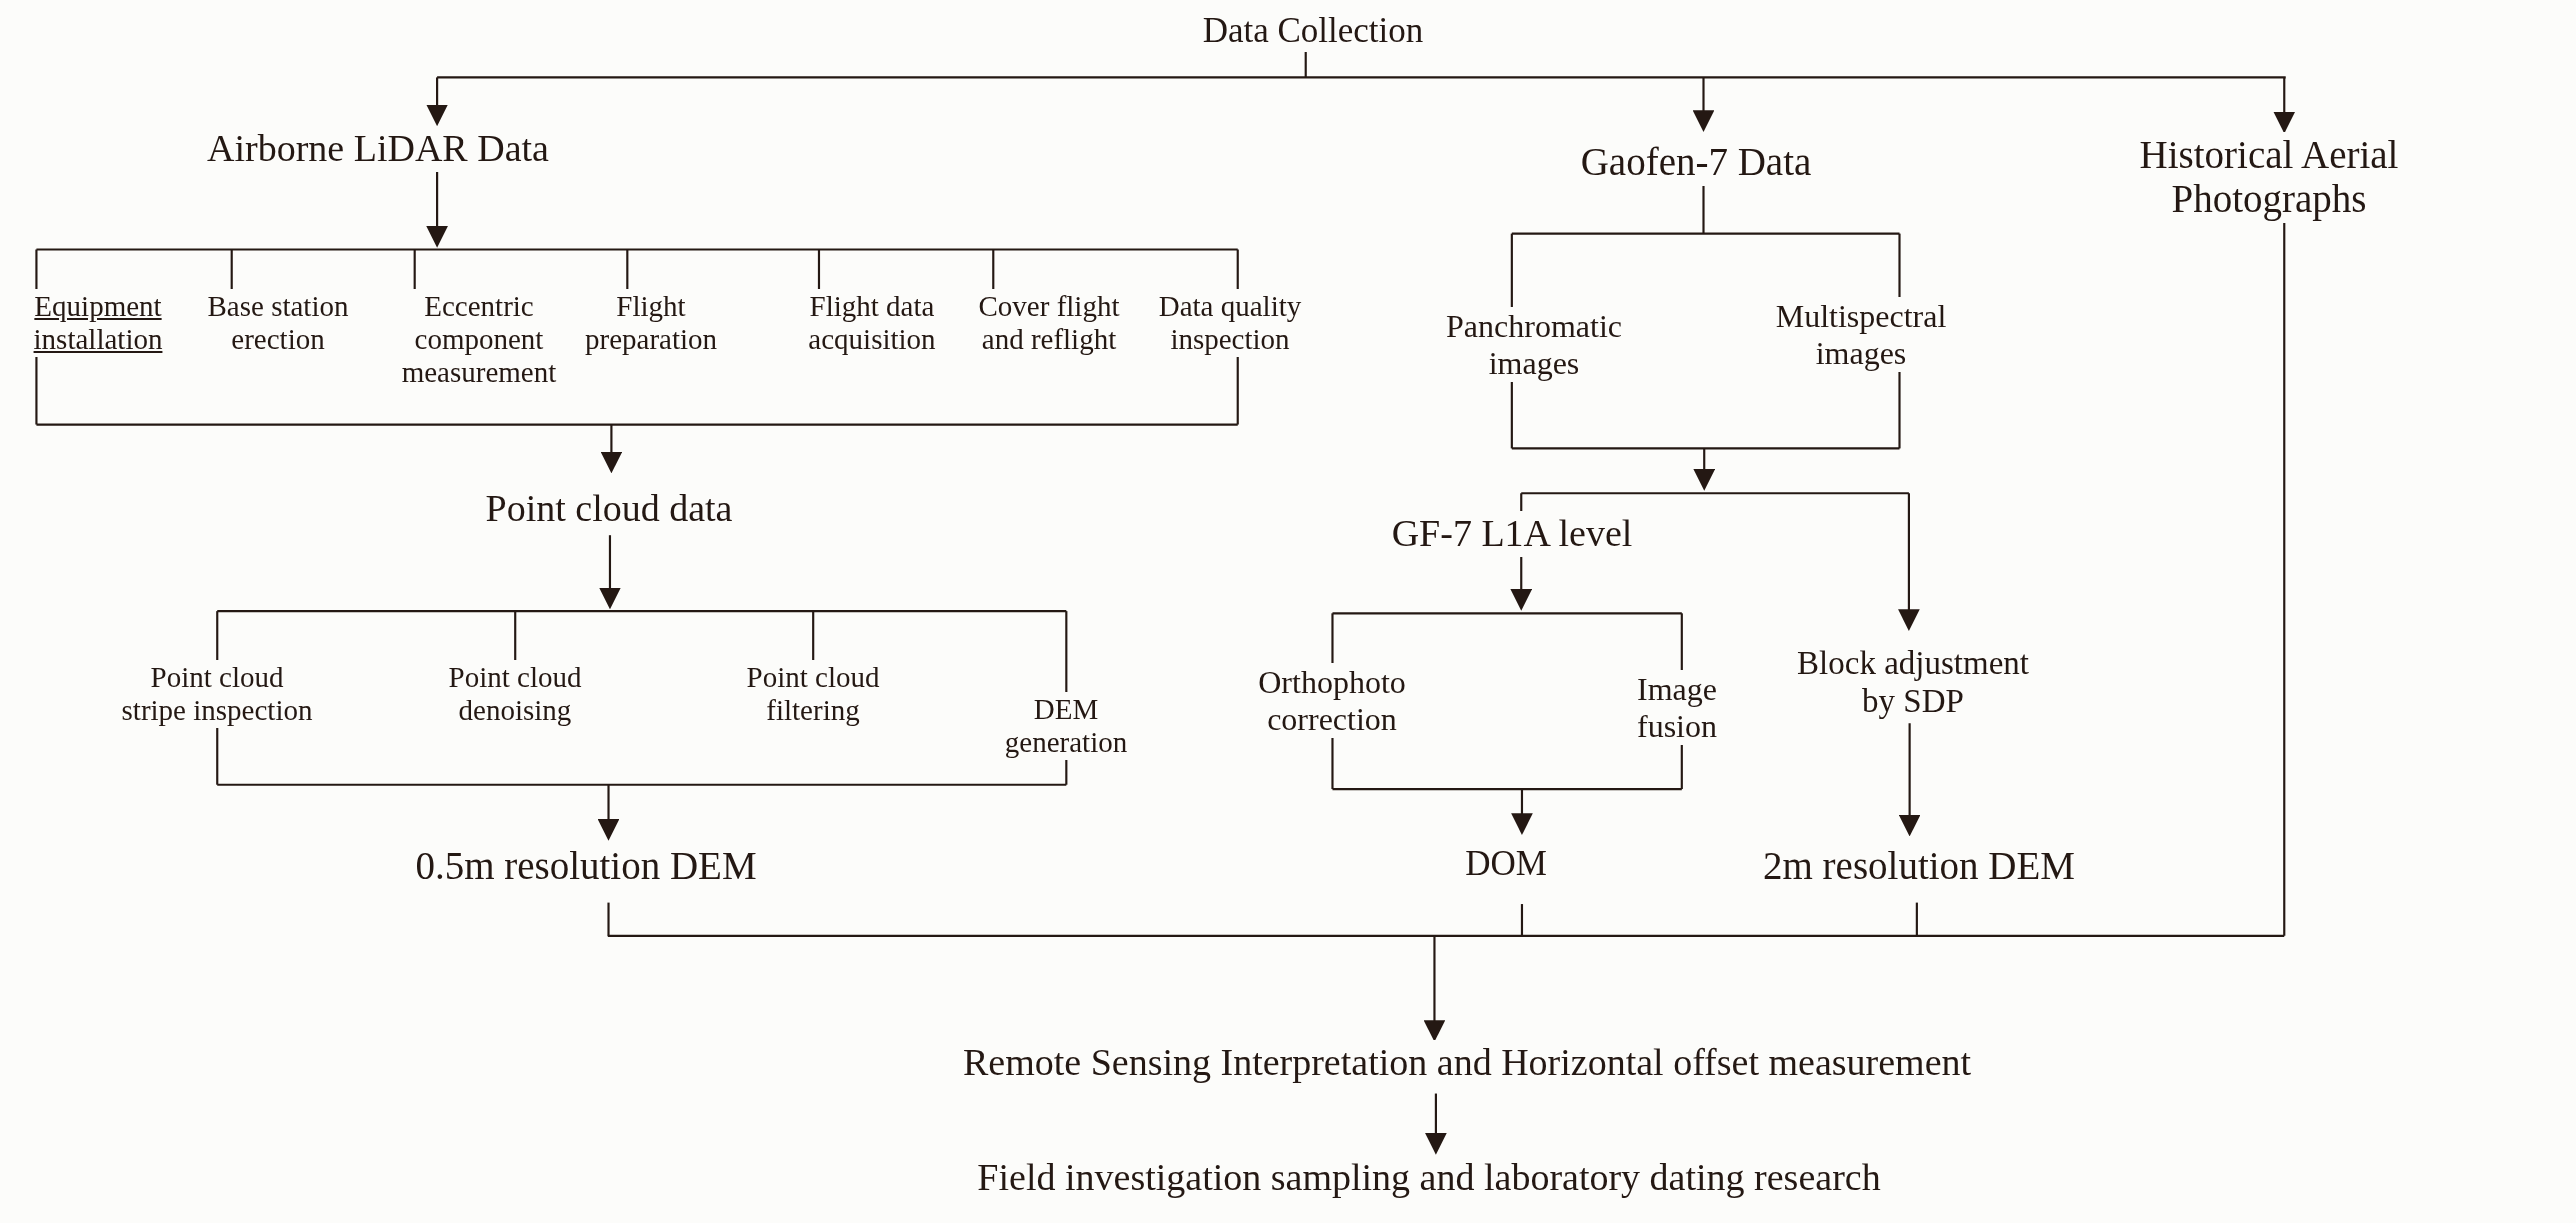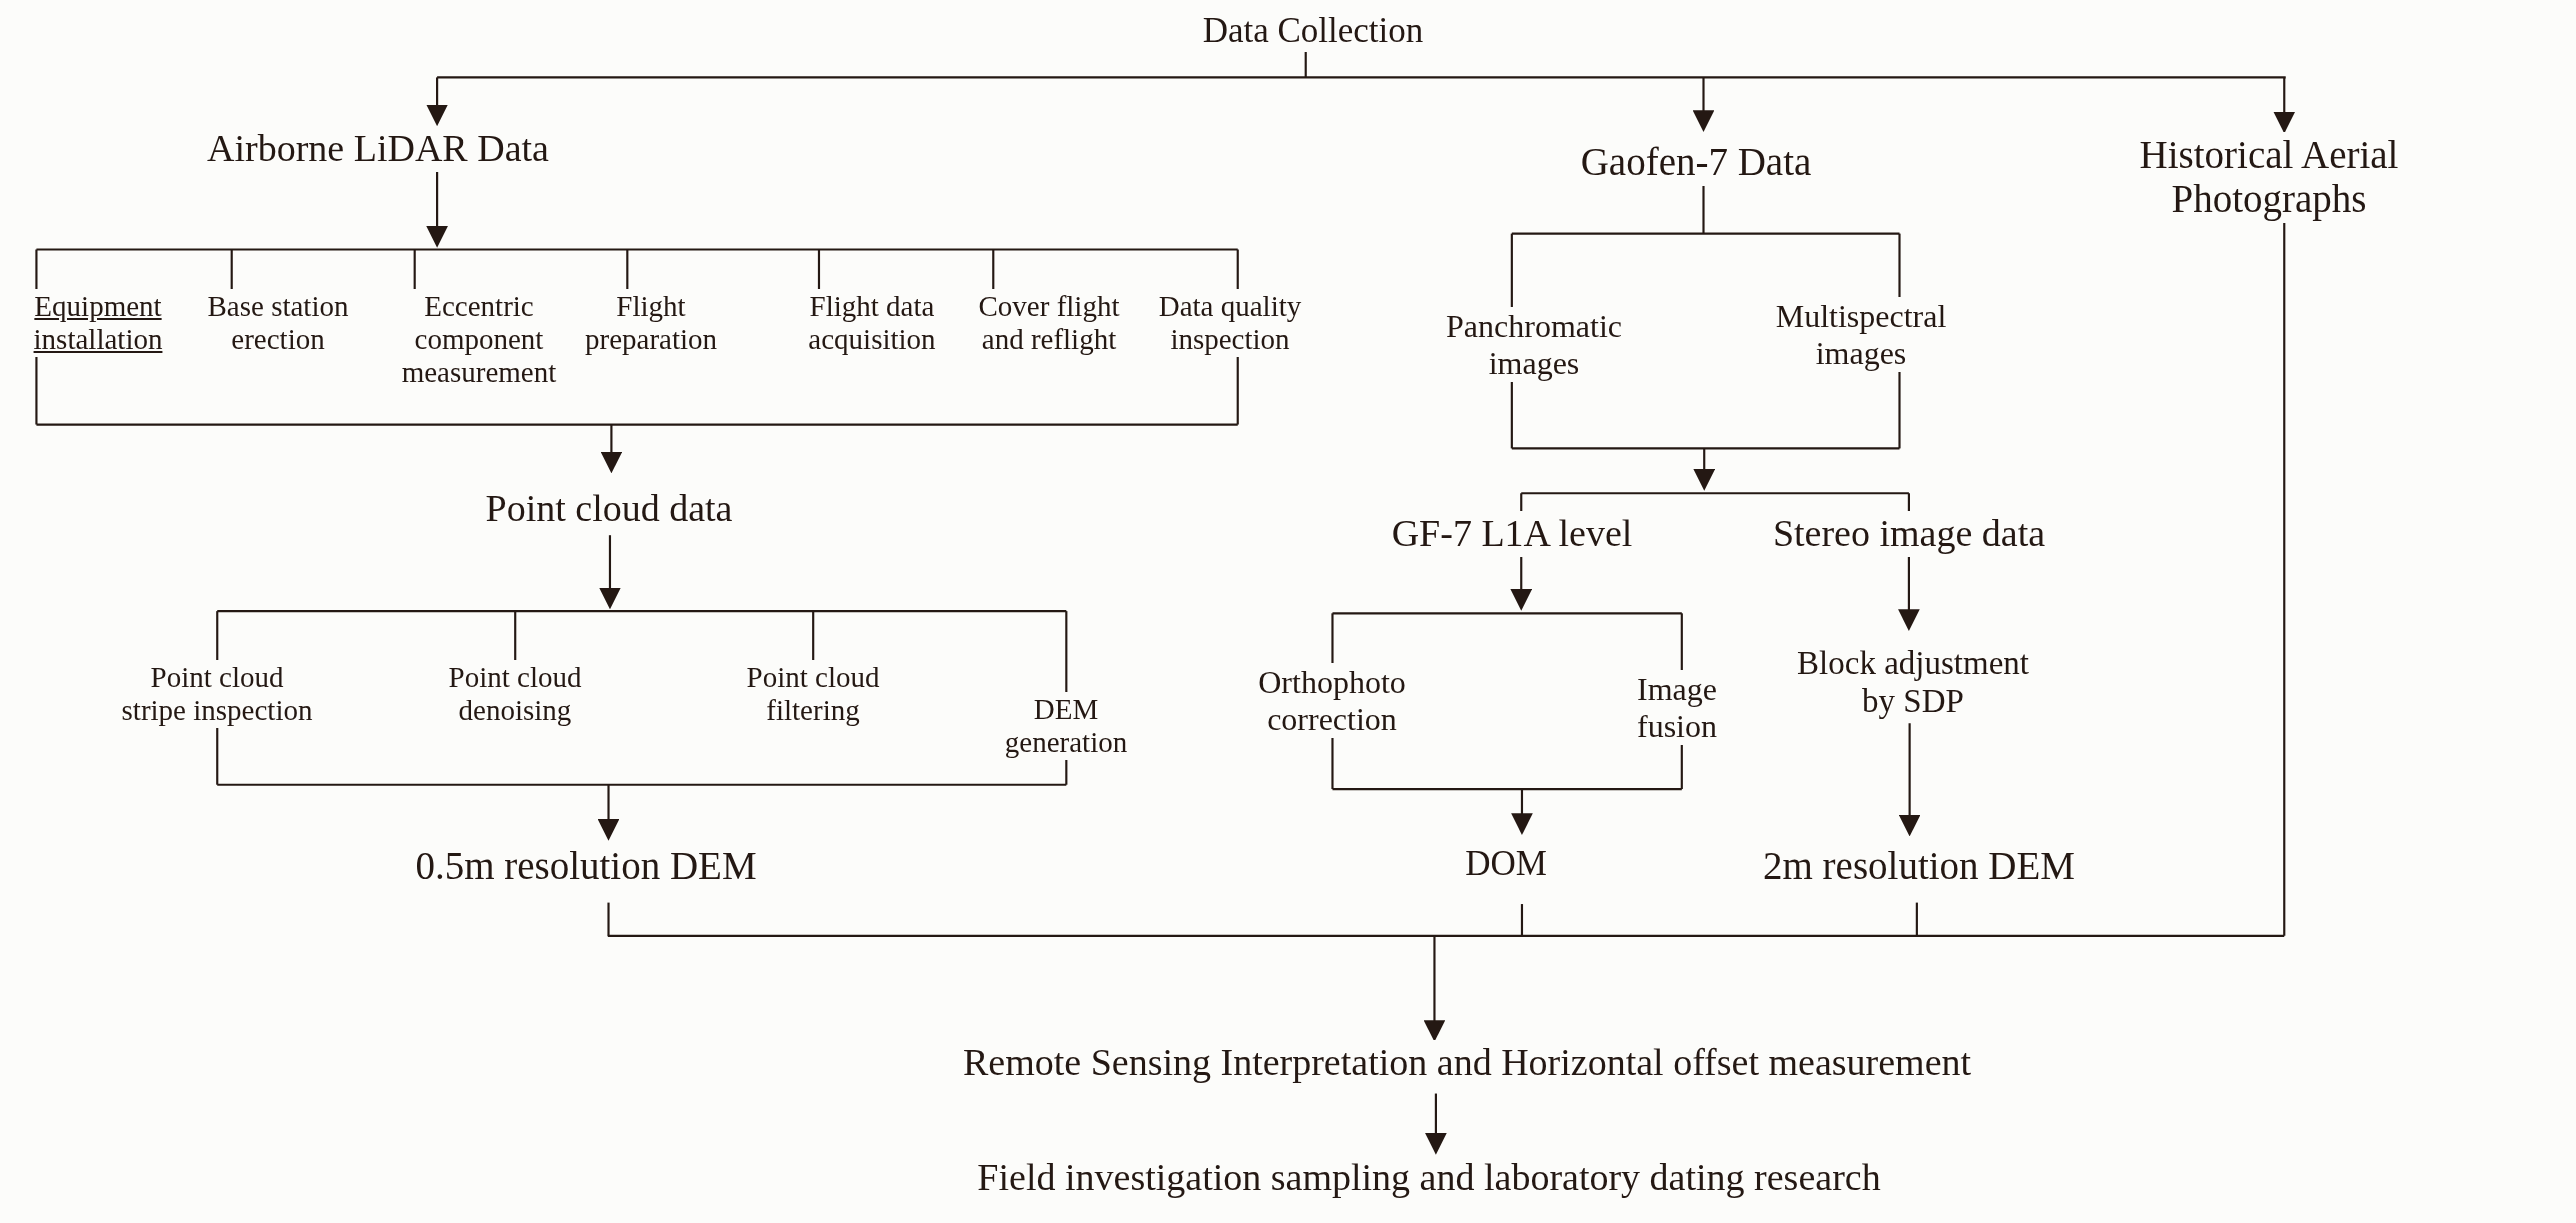--- a/index.html
+++ b/index.html
@@ -143,21 +143,20 @@
 generation</div>
 
   <div class="node f54" style="left:586px;top:843px;">0.5m resolution DEM</div>
 
   <div class="node f44" style="left:1534px;top:307px;">Panchromatic
 images</div>
   <div class="node f44" style="left:1861px;top:297px;">Multispectral
 images</div>
 
   <div class="node f52" style="left:1512px;top:511px;">GF-7 L1A level</div>
-  <div class="node f52" style="left:1909px;top:511px;">Stereo image data</div>
 
   <div class="node f44" style="left:1332px;top:663px;">Orthophoto
 correction</div>
   <div class="node f44" style="left:1677px;top:670px;">Image
 fusion</div>
 
   <div class="node f45" style="left:1913px;top:644px;">Block adjustment
 by SDP</div>
 
   <div class="node f57" style="left:1506px;top:843px;">DOM</div>

